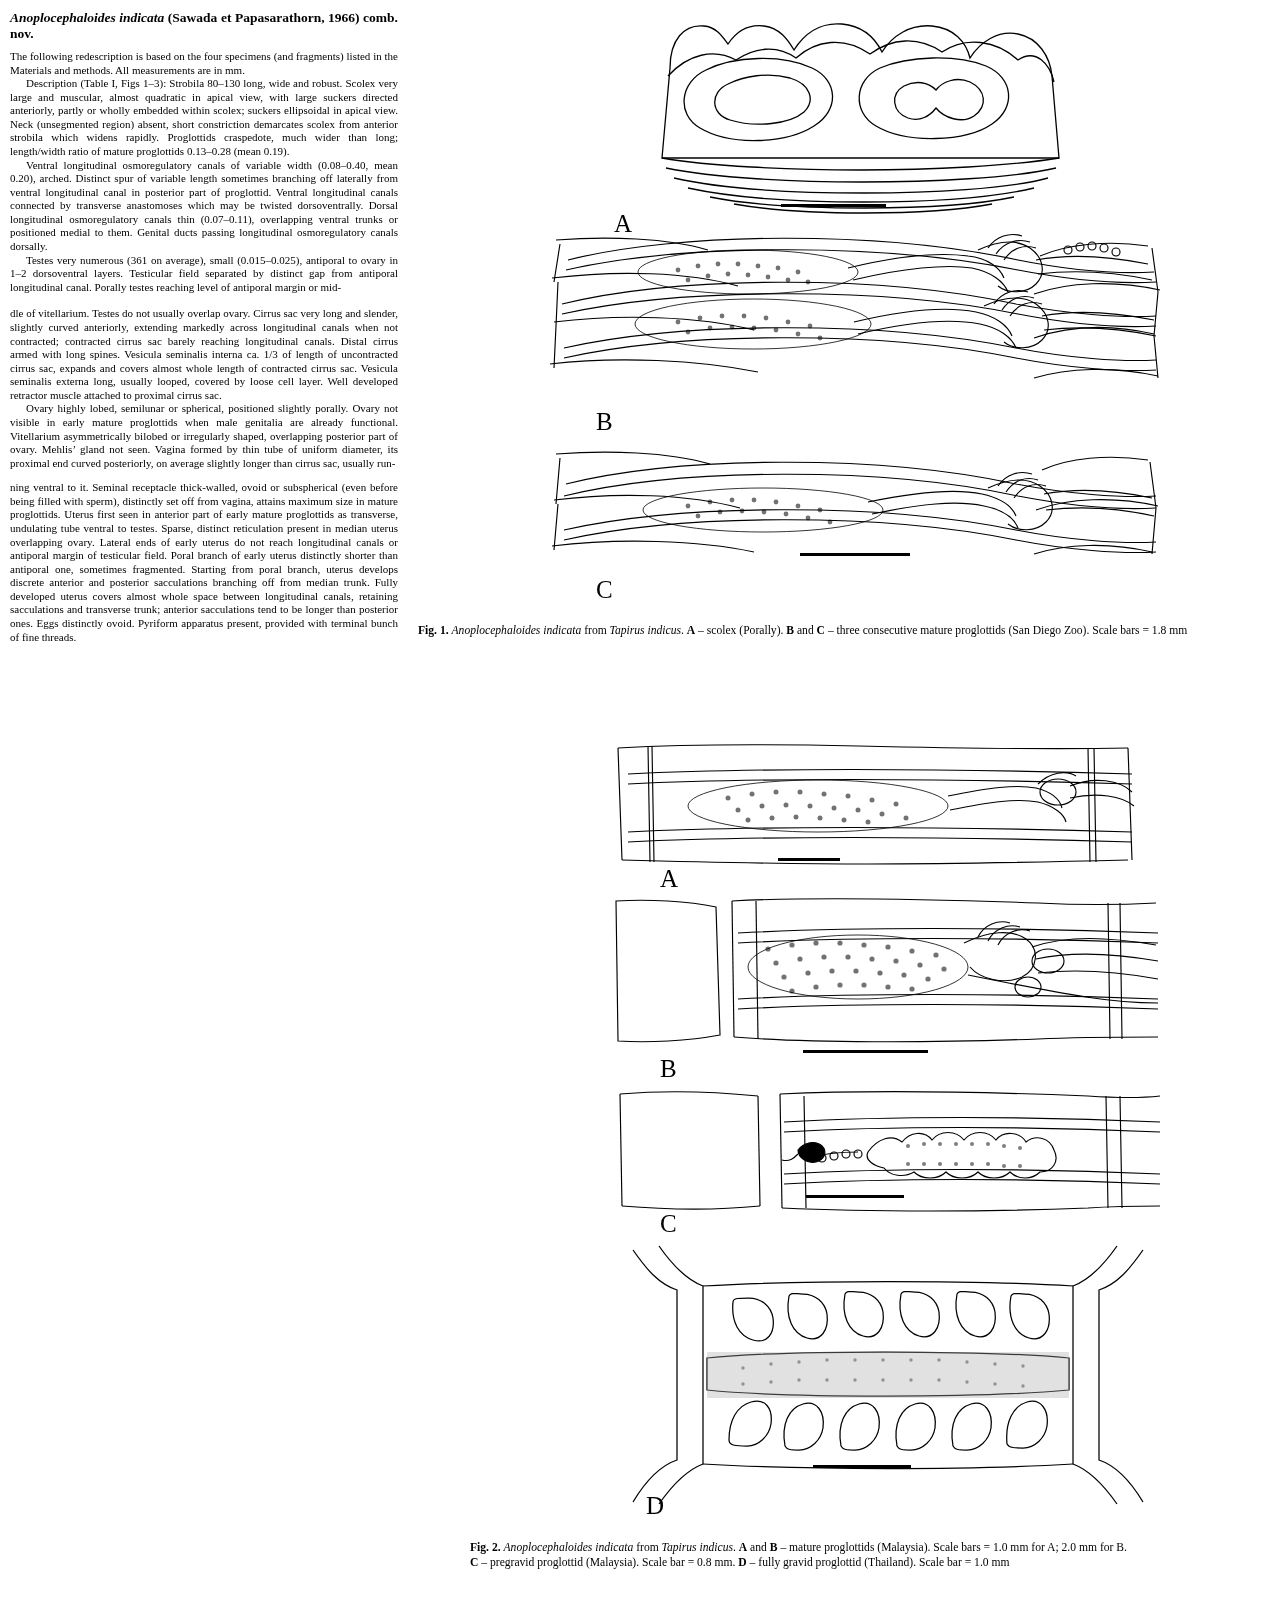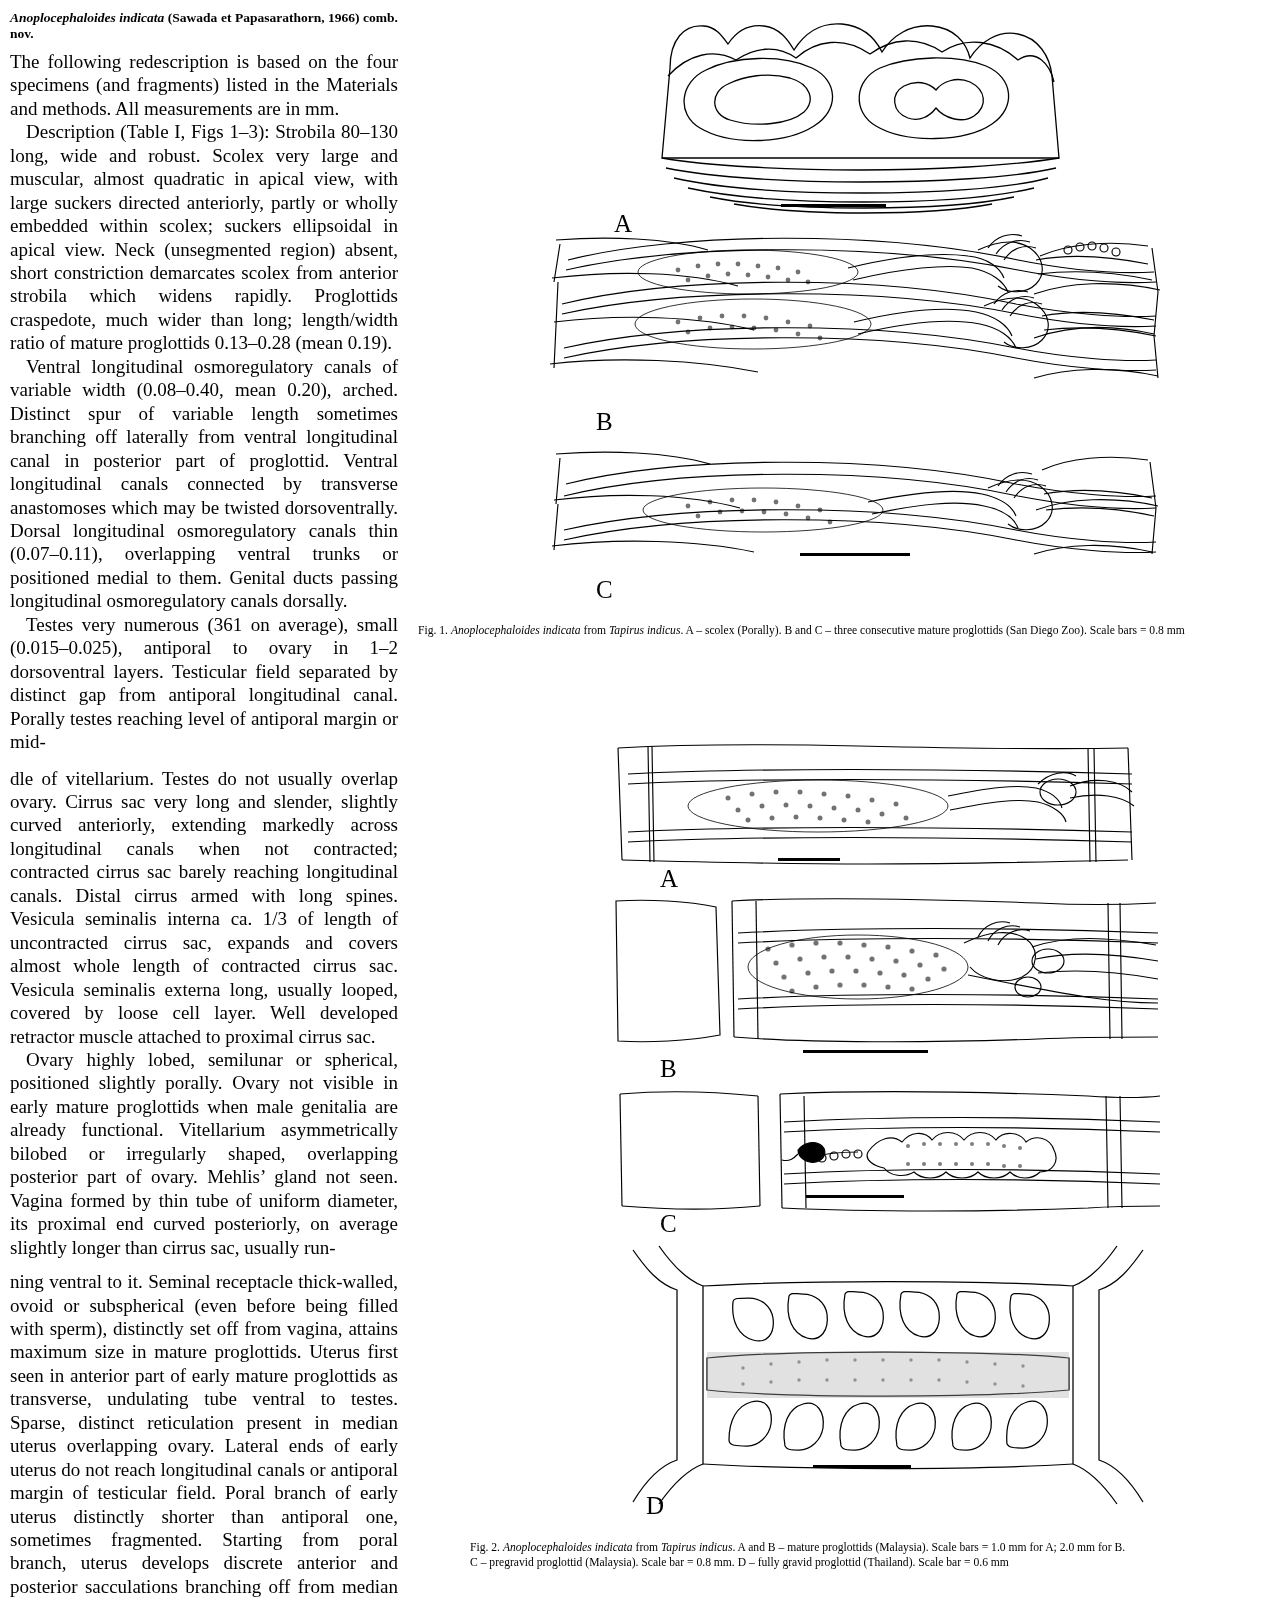--- a/index.html
+++ b/index.html
@@ -32,21 +32,21 @@
     font-size: 13.5px;
     line-height: 1.22;
     font-weight: bold;
     margin: 0 0 7px 0;
     text-align: justify;
   }
   .species-heading .ital {
     font-style: italic;
   }
   p.body {
-    font-size: 19px;
+    font-size: 11px;
     line-height: 1.235;
     margin: 0;
     text-align: justify;
     text-indent: 0;
     hyphens: manual;
   }
   p.body.indent {
     text-indent: 16px;
   }
   .col-gap {
@@ -59,21 +59,21 @@
   
   .figure-block {
     position: absolute;
   }
   .fig-caption {
     font-size: 11.6px;
     line-height: 1.3;
     text-align: left;
   }
   .fig-caption .ital { font-style: italic; }
-  .fig-caption .bold { font-weight: normal; }
+  .fig-caption .bold { font-weight: bold; }
 
   .panel-letter {
     position: absolute;
     font-size: 25px;
     font-family: "Liberation Serif", serif;
     color: #000;
   }
   .scalebar {
     position: absolute;
     height: 3px;
@@ -270,21 +270,21 @@
           <circle cx="260" cy="78" r="2.4"></circle>
             <circle cx="282" cy="82" r="2.4"></circle>
         </g>
       </svg>
     </div>
     <div class="panel-letter" style="left:178px; top:568px;">C</div>
     <div class="scalebar" style="left:382px; top:545px; width:110px;"></div>
 
     <div class="fig-caption" style="position:absolute; left:0px; top:615px; width:840px;">
       <span class="bold">Fig. 1.</span>
-      <span class="ital">Anoplocephaloides indicata</span><span> from </span><span class="ital">Tapirus indicus</span><span>. </span><span class="bold">A</span><span> – scolex (Porally). </span><span class="bold">B</span><span> and </span><span class="bold">C</span><span> – three consecutive mature proglottids  (San Diego Zoo). Scale bars = 0.8 mm</span>
+      <span class="ital">Anoplocephaloides indicata</span><span> from </span><span class="ital">Tapirus indicus</span><span>. </span><span class="bold">A</span><span> – scolex (Porally). </span><span class="bold">B</span><span> and </span><span class="bold">C</span><span> – three consecutive mature proglottids  (San Diego Zoo). Scale bars = 1.8 mm</span>
     </div>
   </div>
 
   <div class="figure-block" style="left:418px; top:740px; width:845px; height:850px;">
 
     <div class="art" style="left:190px; top:0px;">
       <svg width="560" height="135" viewBox="0 0 560 135">
         <g fill="none" stroke="#000" stroke-width="1.15">
           <path d="M10,8 L14,120"></path>
           <path d="M10,8 C80,4 160,4 250,6 C340,8 430,10 520,8"></path>
@@ -509,17 +509,17 @@
         </g>
       </svg>
     </div>
     <div class="panel-letter" style="left:228px; top:752px;">D</div>
     <div class="scalebar" style="left:395px; top:725px; width:98px;"></div>
 
     <div class="fig-caption" style="position:absolute; left:52px; top:800px; width:800px;">
       <span class="bold">Fig. 2.</span>
       <span class="ital">Anoplocephaloides indicata</span><span> from </span><span class="ital">Tapirus indicus</span>. <span class="bold">A</span><span> and </span><span class="bold">B</span><span> – mature proglottids (Malaysia). Scale bars = 1.0 mm for A; 2.0 mm for B.</span>
       <br>
-      <span class="bold">C</span><span> – pregravid proglottid (Malaysia). Scale bar = 0.8 mm. </span><span class="bold">D</span><span> – fully gravid proglottid (Thailand). Scale bar = 0.6 mm</span>
+      <span class="bold">C</span><span> – pregravid proglottid (Malaysia). Scale bar = 0.8 mm. </span><span class="bold">D</span><span> – fully gravid proglottid (Thailand). Scale bar = 1.0 mm</span>
     </div>
   </div>
 
 </div>
 
 </body></html>

